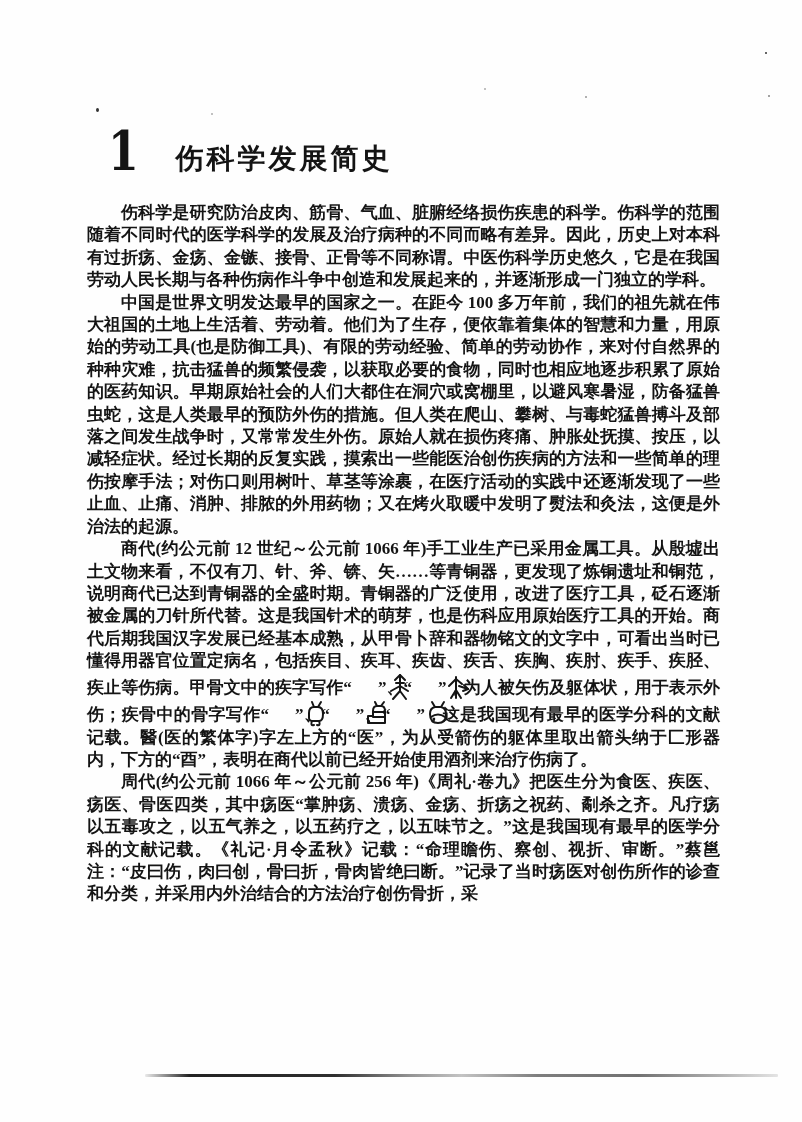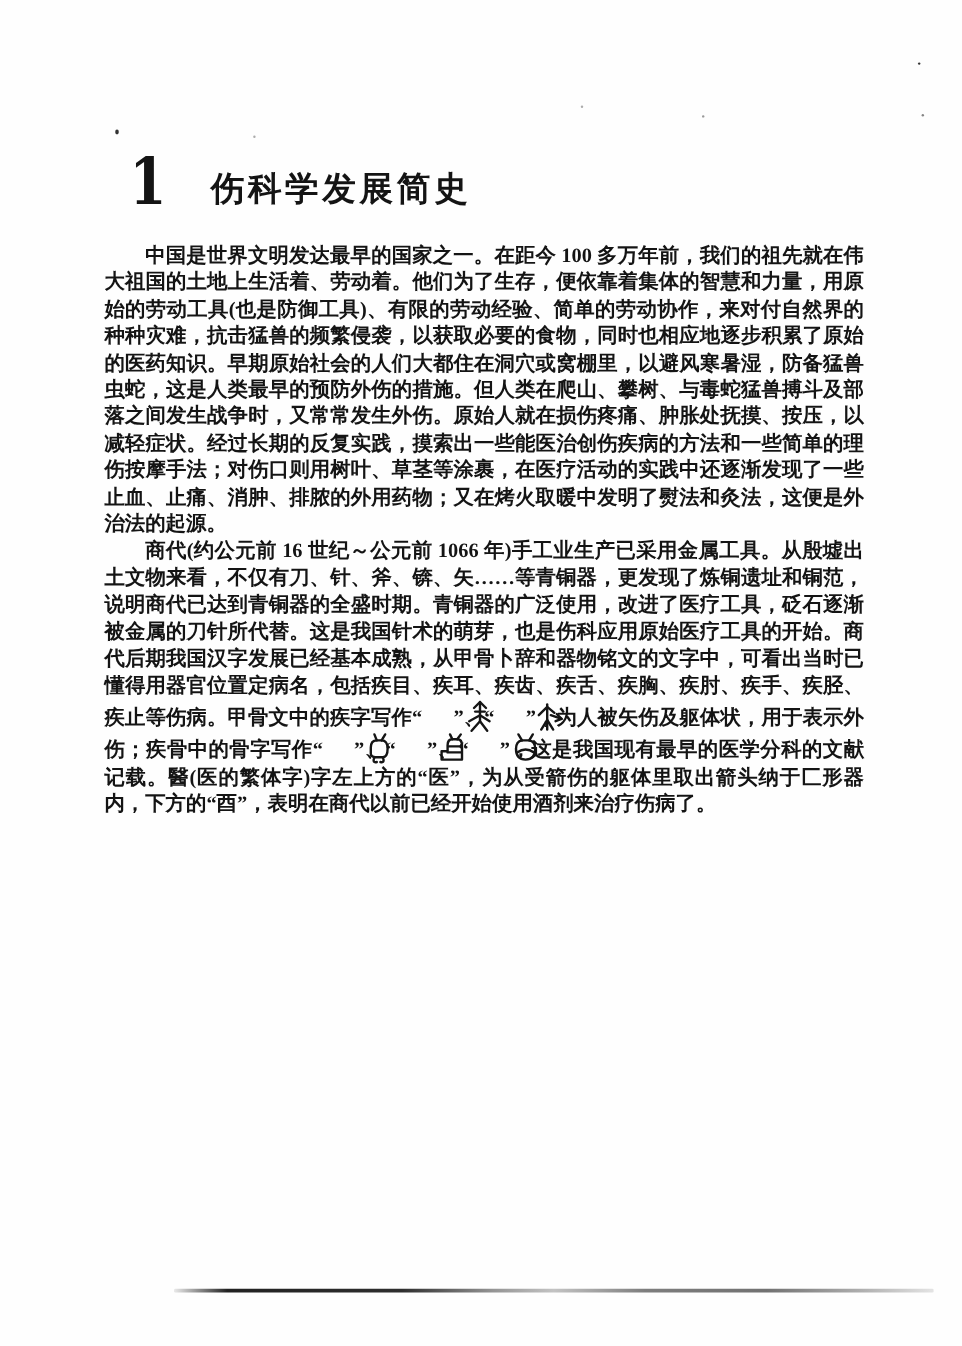--- a/index.html
+++ b/index.html
@@ -30,21 +30,21 @@
     transform:scaleX(.82);
     transform-origin:left bottom;
   }
   .chapter-title{
     font-weight:bold;
     font-size:28px;
     line-height:30px;
     letter-spacing:3px;
     margin-left:30px;
     margin-bottom:2px;
-    font-family:Liberation Serif, serif;
+    font-family:Liberation Sans, sans-serif;
   }
   
   .content{
     position:absolute;
     left:87px;top:202px;
     width:633px;
     text-align:justify;
     font-size:17px;
     line-height:22.4px;
     font-weight:600;
@@ -94,23 +94,24 @@
 <body>
 
 <div class="page">
 
   <div class="chapter-head">
     <div class="chapter-num">1</div>
     <div class="chapter-title">伤科学发展简史</div>
   </div>
 
   <div class="content">
+    <p>伤科学是研究防治皮肉、筋骨、气血、脏腑经络损伤疾患的科学。伤科学的范围随着不同时代的医学科学的发展及治疗病种的不同而略有差异。因此，历史上对本科有过折疡、金疡、金镞、接骨、正骨等不同称谓。中医伤科学历史悠久，它是在我国劳动人民长期与各种伤病作斗争中创造和发展起来的，并逐渐形成一门独立的学科。</p>
     <p>中国是世界文明发达最早的国家之一。在距今 100 多万年前，我们的祖先就在伟大祖国的土地上生活着、劳动着。他们为了生存，便依靠着集体的智慧和力量，用原始的劳动工具(也是防御工具)、有限的劳动经验、简单的劳动协作，来对付自然界的种种灾难，抗击猛兽的频繁侵袭，以获取必要的食物，同时也相应地逐步积累了原始的医药知识。早期原始社会的人们大都住在洞穴或窝棚里，以避风寒暑湿，防备猛兽虫蛇，这是人类最早的预防外伤的措施。但人类在爬山、攀树、与毒蛇猛兽搏斗及部落之间发生战争时，又常常发生外伤。原始人就在损伤疼痛、肿胀处抚摸、按压，以减轻症状。经过长期的反复实践，摸索出一些能医治创伤疾病的方法和一些简单的理伤按摩手法；对伤口则用树叶、草茎等涂裹，在医疗活动的实践中还逐渐发现了一些止血、止痛、消肿、排脓的外用药物；又在烤火取暖中发明了熨法和灸法，这便是外治法的起源。</p>
 
-    <p><span>商代(约公元前 16 世纪～公元前 1066 年)手工业生产已采用金属工具。从殷墟出土文物来看，不仅有刀、针、斧、锛、矢……等青铜器，更发现了炼铜遗址和铜范，说明商代已达到青铜器的全盛时期。青铜器的广泛使用，改进了医疗工具，砭石逐渐被金属的刀针所代替。这是我国针术的萌芽，也是伤科应用原始医疗工具的开始。商代后期我国汉字发展已经基本成熟，从甲骨卜辞和器物铭文的文字中，可看出当时已懂得用器官位置定病名，包括疾目、疾耳、疾齿、疾舌、疾胸、疾肘、疾手、疾胫、疾止等伤病。甲骨文中的疾字写作“</span><span class="oracle"><svg viewBox="0 0 24 27">
+    <p><span>商代(约公元前 12 世纪～公元前 1066 年)手工业生产已采用金属工具。从殷墟出土文物来看，不仅有刀、针、斧、锛、矢……等青铜器，更发现了炼铜遗址和铜范，说明商代已达到青铜器的全盛时期。青铜器的广泛使用，改进了医疗工具，砭石逐渐被金属的刀针所代替。这是我国针术的萌芽，也是伤科应用原始医疗工具的开始。商代后期我国汉字发展已经基本成熟，从甲骨卜辞和器物铭文的文字中，可看出当时已懂得用器官位置定病名，包括疾目、疾耳、疾齿、疾舌、疾胸、疾肘、疾手、疾胫、疾止等伤病。甲骨文中的疾字写作“</span><span class="oracle"><svg viewBox="0 0 24 27">
             <line x1="13" y1="2" x2="13" y2="13"></line>
             <polyline points="8,7 13,2 18,7"></polyline>
             <line x1="9" y1="10" x2="17" y2="10"></line>
             <polyline points="4,18 13,13 21,18"></polyline>
             <line x1="13" y1="13" x2="13" y2="18"></line>
             <polyline points="6,26 13,18 19,26"></polyline>
           </svg></span><span>”、“</span><span class="oracle"><svg viewBox="0 0 24 27">
             <line x1="9" y1="4" x2="9" y2="25"></line>
             <polyline points="2,13 9,6 15,11"></polyline>
             <polyline points="4,25 9,17 14,25"></polyline>
@@ -128,20 +129,21 @@
             <path d="M12,6 Q8,6 8,11 L8,16 L3,16 L3,23 L20,23 L20,11 Q20,6 16,6 Z"></path>
             <line x1="9" y1="12" x2="19" y2="12"></line>
             <line x1="8" y1="17" x2="19" y2="17"></line>
           </svg></span><span>”、“</span><span class="oracle"><svg viewBox="0 0 24 27">
             <line x1="6" y1="2" x2="9" y2="7"></line>
             <line x1="18" y1="2" x2="15" y2="7"></line>
             <path d="M9,7 Q4,8 4,14 Q4,23 12,23 Q20,23 20,14 Q20,8 15,7 Z"></path>
             <path d="M5,17 Q12,12 19,17"></path>
           </svg></span><span>”，这是我国现有最早的医学分科的文献记载。醫(医的繁体字)字左上方的“医”，为从受箭伤的躯体里取出箭头纳于匚形器内，下方的“酉”，表明在商代以前已经开始使用酒剂来治疗伤病了。</span></p>
 
+    <p>周代(约公元前 1066 年～公元前 256 年)《周礼·卷九》把医生分为食医、疾医、疡医、骨医四类，其中疡医“掌肿疡、溃疡、金疡、折疡之祝药、劀杀之齐。凡疗疡以五毒攻之，以五气养之，以五药疗之，以五味节之。”这是我国现有最早的医学分科的文献记载。《礼记·月令孟秋》记载：“命理瞻伤、察创、视折、审断。”蔡邕注：“皮曰伤，肉曰创，骨曰折，骨肉皆绝曰断。”记录了当时疡医对创伤所作的诊查和分类，并采用内外治结合的方法治疗创伤骨折，采</p>
   </div>
 
   <div class="scan-line"></div>
   <div>
     <span class="speck s1"></span>
     <span class="speck s2"></span>
     <span class="speck s3"></span>
     <span class="speck s4"></span>
     <span class="speck s5"></span>
     <span class="speck s6"></span>

